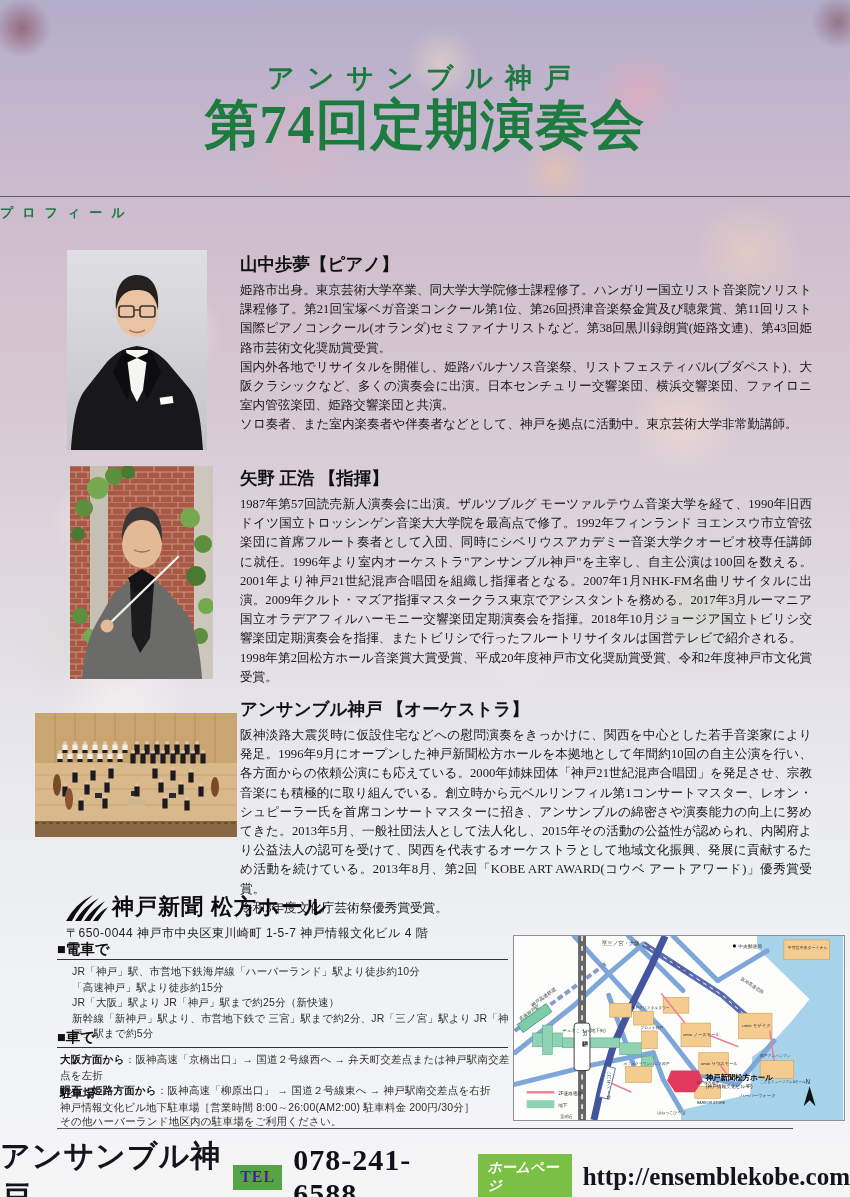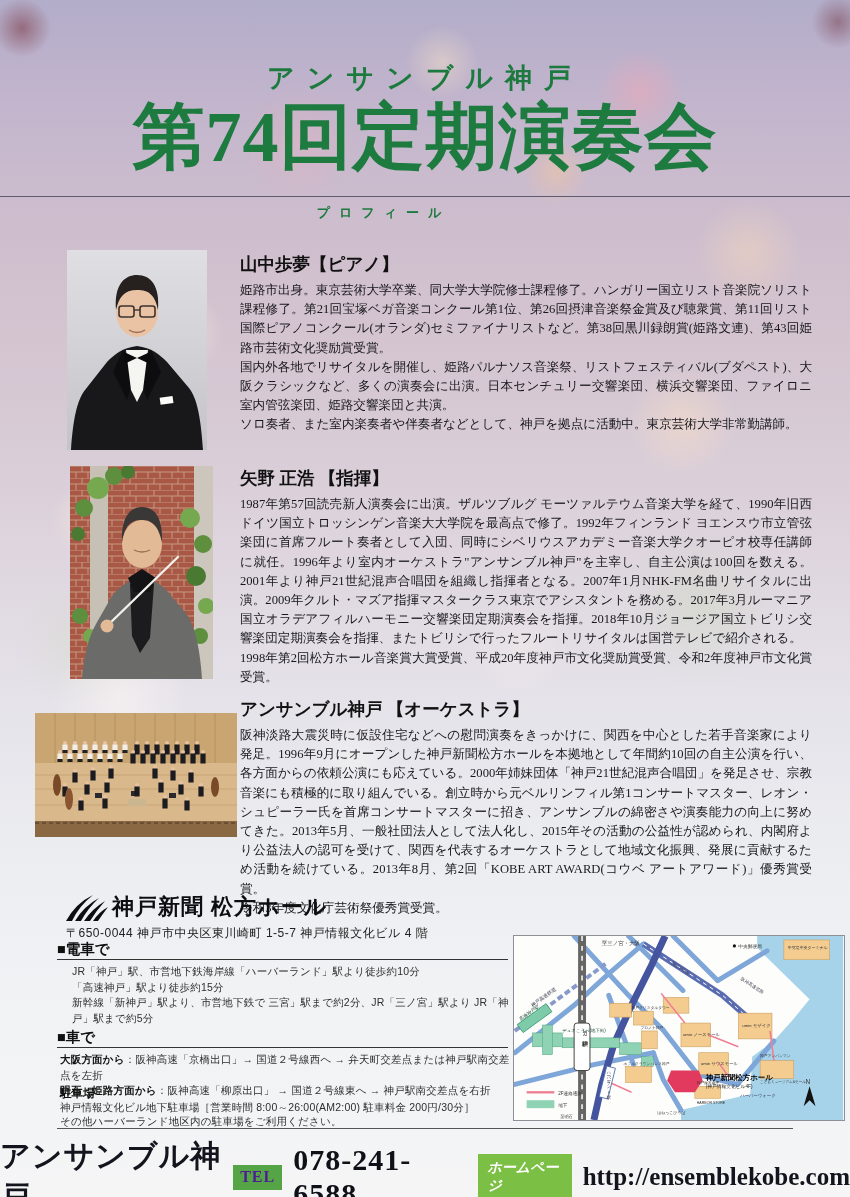--- a/index.html
+++ b/index.html
@@ -24,25 +24,25 @@
       radial-gradient(circle 60px at 352px 760px,rgba(246,246,240,.45), rgba(246,246,240,0) 70%),
       linear-gradient(180deg,#b2adc9 0%,#beb2cc 6%,#c9bacd 14%,#d2c1ce 24%,#d6c9d4 34%,
                       #ded5de 46%,#e5e2ea 58%,#ebecf0 70%,#f0f2f4 82%,#f5f5f6 100%);
   }
   .abs{position:absolute;}
   
   .org{top:60px;left:0;width:850px;text-align:center;
        font-family:"Liberation Sans","DejaVu Sans",sans-serif;font-weight:bold;
        font-size:27px;letter-spacing:12px;color:#1d7a3e;}
   .title{top:92px;left:0;width:850px;text-align:center;font-weight:bold;
-         font-size:72px;letter-spacing:1px;color:#1e7b40;line-height:1.25;}
+         font-size:54px;letter-spacing:1px;color:#1e7b40;line-height:1.25;}
   .title-rule{top:196px;left:0;width:850px;border-top:1px solid #5c5c6e;}
-  .section-label{top:204px;left:0;width:735px;text-align:center;
+  .section-label{top:204px;left:0;width:735px;text-align:left;
        font-family:"Liberation Sans","DejaVu Sans",sans-serif;font-weight:bold;
-       font-size:13px;letter-spacing:9px;color:#1d7a3e;padding-left:16px;}
+       font-size:13px;letter-spacing:9px;color:#1d7a3e;}
   
   .photo{border:0;display:block;}
   .prof{width:572px;left:240px;}
   .prof h2{margin:0 0 5px 0;font-size:17.5px;font-weight:bold;color:#111;}
   .prof p{margin:0;font-size:12.6px;line-height:19.2px;text-align:justify;color:#17171d;}
   
   .venue-name{top:892px;left:112px;font-family:"Liberation Sans","DejaVu Sans",sans-serif;
       font-weight:bold;font-size:22px;color:#0e0e10;letter-spacing:1px;}
   .venue-addr{top:925px;left:66px;font-family:"Liberation Sans","DejaVu Sans",sans-serif;
       font-size:12px;color:#222;letter-spacing:.5px;}
@@ -244,20 +244,21 @@
     </g>
   </svg>
   <div class="abs venue-name">神戸新聞 松方ホール</div>
   <div class="abs venue-addr">〒650-0044 神戸市中央区東川崎町 1-5-7 神戸情報文化ビル 4 階</div>
 
   <div class="abs acc-h" style="top:940px;left:57px">■電車で</div>
   <div class="abs rule" style="top:959px;left:57px;width:451px"></div>
   <div class="abs acc-body" style="top:964px;left:72px;width:450px">
     <div>JR「神戸」駅、市営地下鉄海岸線「ハーバーランド」駅より徒歩約10分</div>
     <div>「高速神戸」駅より徒歩約15分</div>
+    <div>JR「大阪」駅より JR「神戸」駅まで約25分（新快速）</div>
     <div>新幹線「新神戸」駅より、市営地下鉄で 三宮」駅まで約2分、JR「三ノ宮」駅より JR「神戸」駅まで約5分</div>
   </div>
 
   <div class="abs acc-h" style="top:1028px;left:57px">■車で</div>
   <div class="abs rule" style="top:1047px;left:57px;width:451px"></div>
   <div class="abs acc-body" style="top:1052px;left:60px;width:450px">
     <div><b>大阪方面から</b><span>：阪神高速「京橋出口」→ 国道２号線西へ → 弁天町交差点または神戸駅南交差点を左折</span></div>
     <div><b>明石・姫路方面から</b><span>：阪神高速「柳原出口」 → 国道２号線東へ → 神戸駅南交差点を右折</span></div>
   </div>
 

